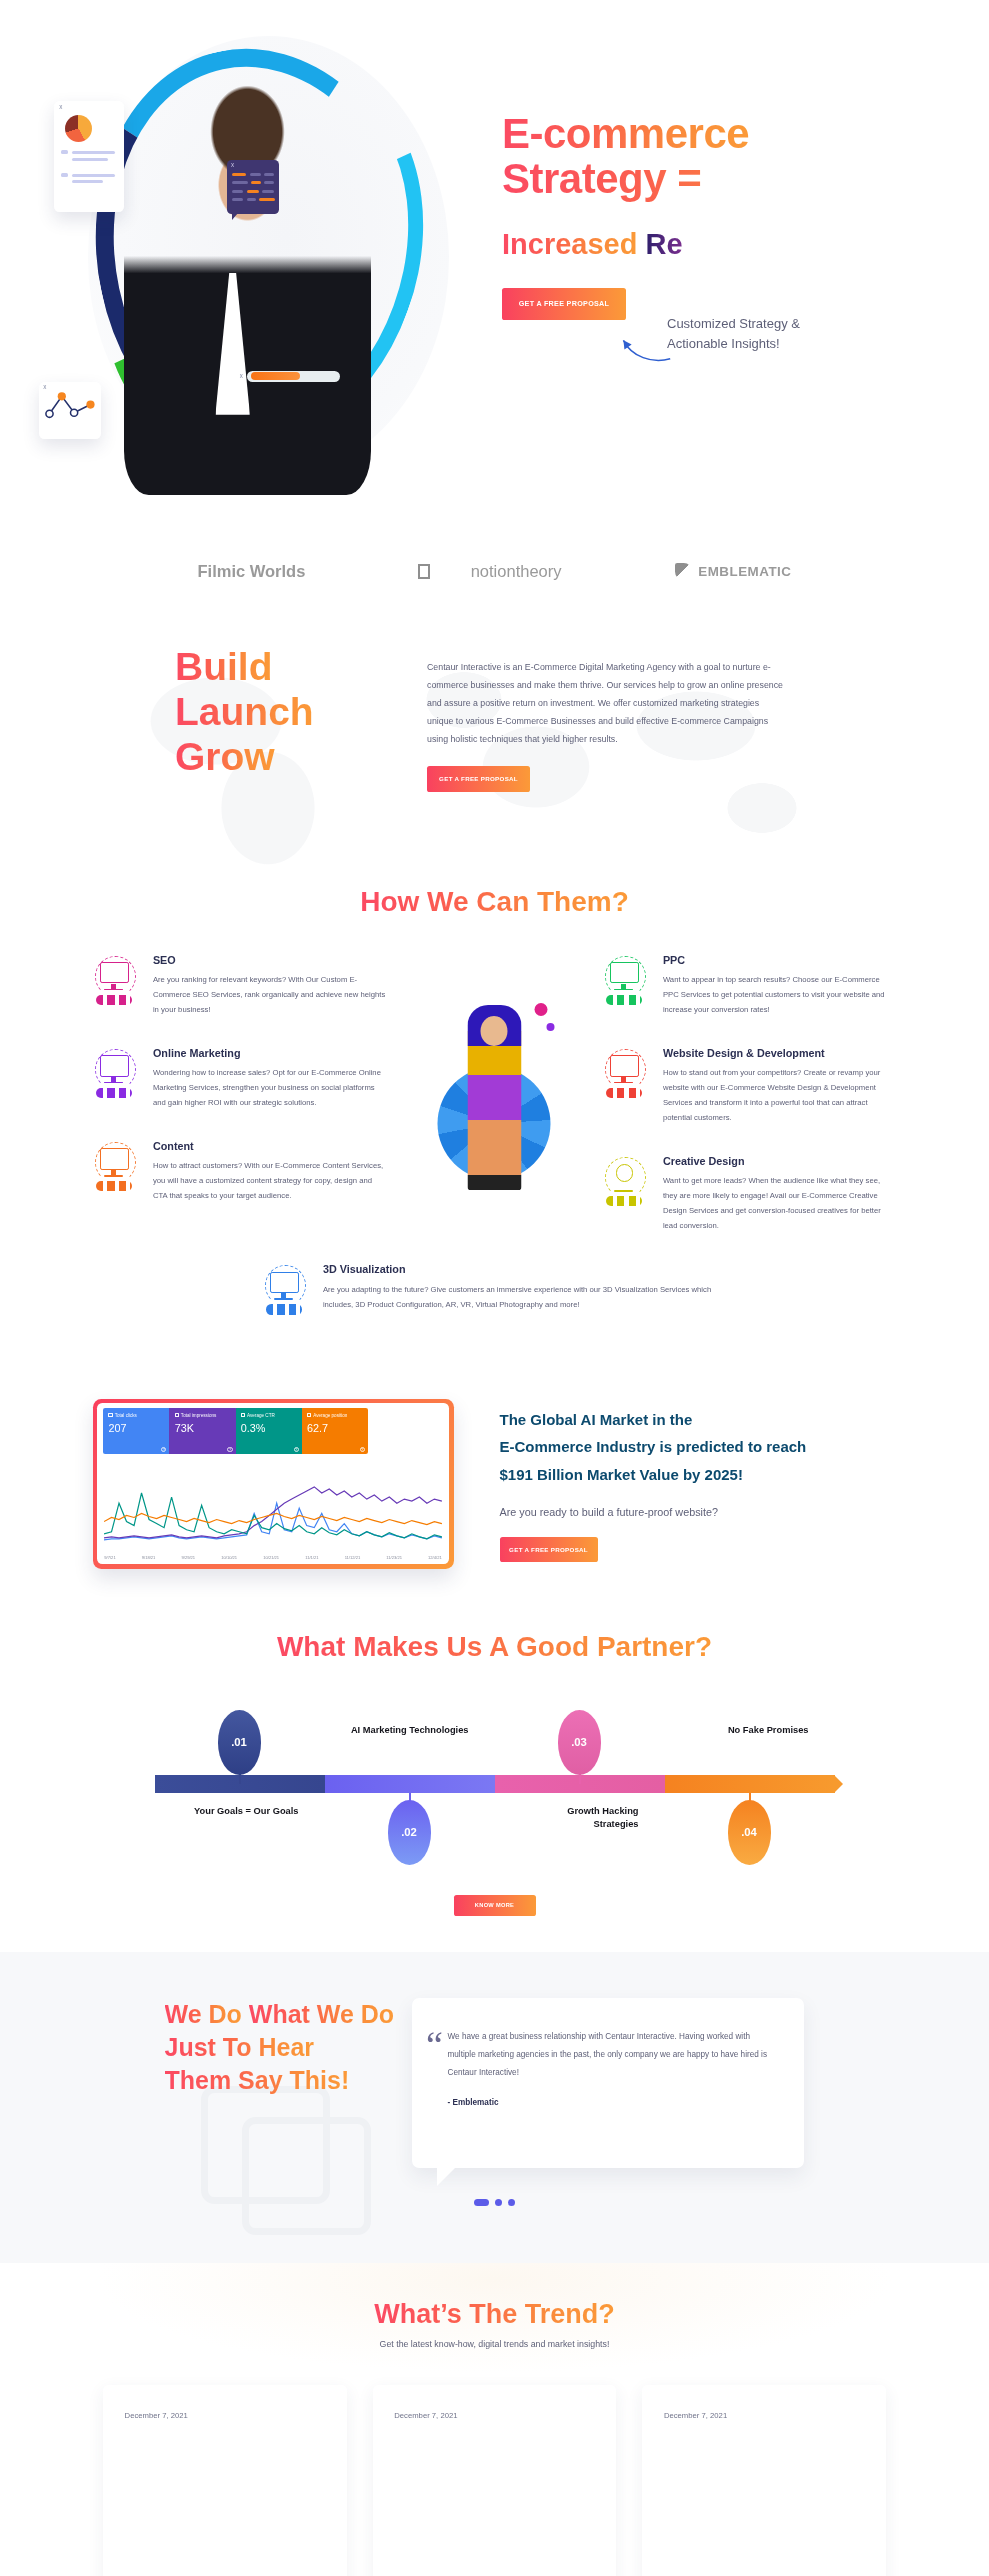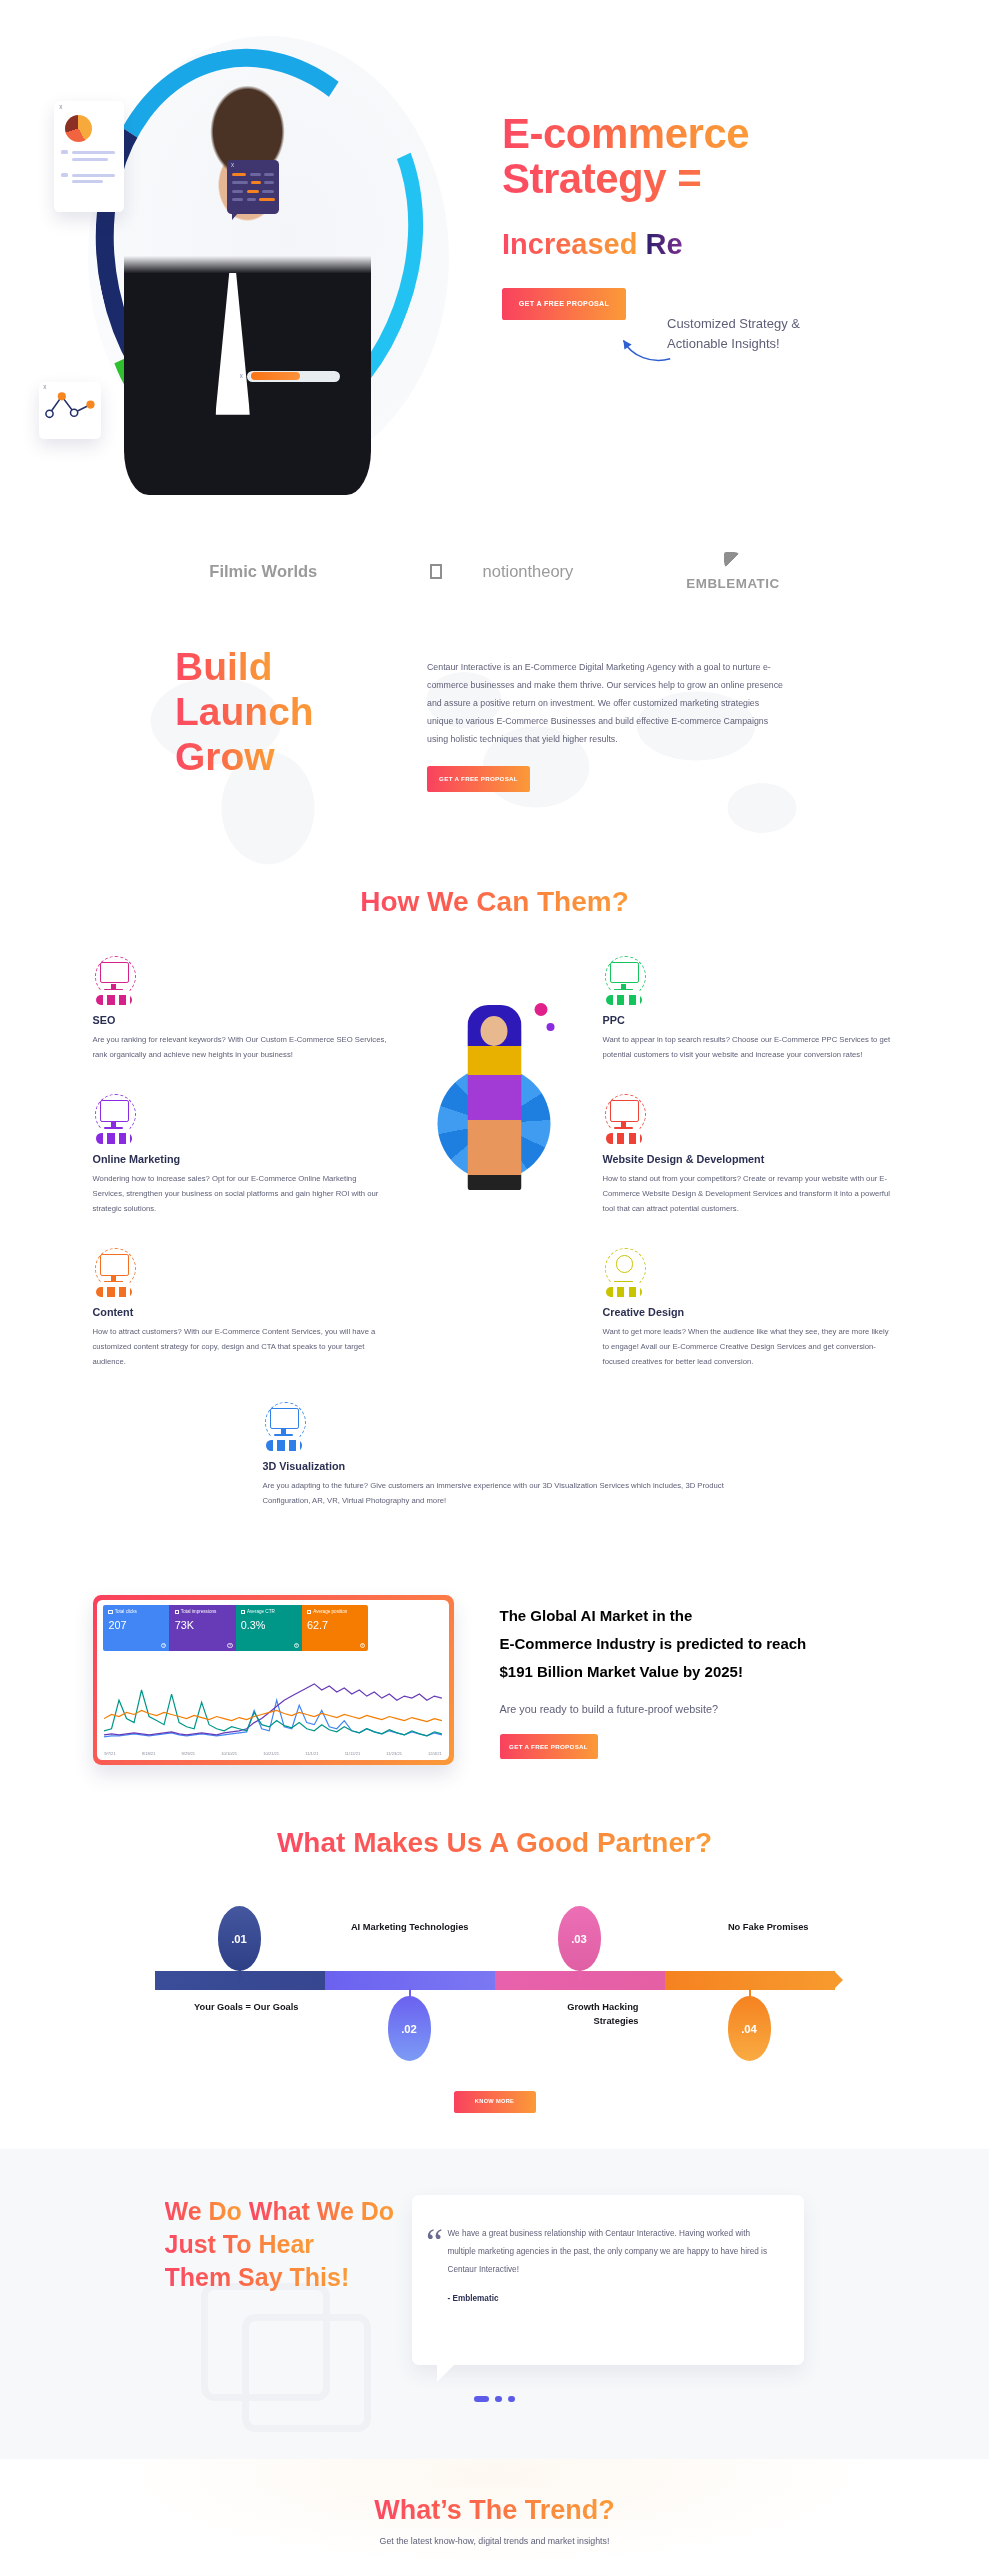--- a/index.html
+++ b/index.html
@@ -134,21 +134,21 @@
   .blg-body p{font-size:8.8px;line-height:2.05;color:#5d5f77;}
   .blg-cta{margin-top:17.5px;width:103px;height:26px;line-height:26px;font-size:6.2px;}
 
   
   .help{position:relative;padding:20.6px 0 31px;}
   .sec-title{font-size:28px;font-weight:bold;text-align:center;}
   .help-grid{
     position:relative;max-width:804px;margin:36px auto 0;
     display:grid;grid-template-columns:1fr 185px 1fr;gap:15.5px;
   }
-  .svc{display:flex;gap:13.4px;margin-bottom:30px;flex-direction:column;}
+  .svc{display:flex;gap:13.4px;margin-bottom:30px;}
   .svc-ico{flex:0 0 47px;height:47px;position:relative;}
   .svc-ico .scr{
     position:absolute;left:7.2px;top:8.2px;width:29px;height:21.6px;border:1.3px solid currentColor;border-radius:2.1px;
   }
   .svc-ico .stand{position:absolute;left:18.5px;top:30px;width:5.2px;height:5.2px;background:currentColor;}
   .svc-ico .base{position:absolute;left:11.3px;top:35px;width:19.6px;height:1.5px;background:currentColor;border-radius:1px;}
   .svc-ico .dash{position:absolute;left:3.1px;top:41px;width:36px;height:1.5px;
     background:repeating-linear-gradient(90deg,currentColor 0 7.2px,transparent 7.2px 11.3px);}
   .svc-ico .arc{position:absolute;left:2.1px;top:2.1px;width:41px;height:41px;border-radius:50%;
     border:1.3px dashed currentColor;border-bottom-color:transparent;opacity:.9;}
@@ -193,21 +193,21 @@
   .kpi{flex:1;padding:4.6px 5.2px;color:#fff;position:relative;}
   .kpi .lbl{font-size:4.6px;display:flex;gap:2.1px;align-items:center;opacity:.96;}
   .kpi .lbl .chk{width:4.1px;height:4.1px;border:0.5px solid #fff;border-radius:0.5px;display:inline-block;}
   .kpi .val{font-size:10.8px;margin-top:4.1px;}
   .kpi .q{position:absolute;right:3.1px;bottom:2.6px;width:5.2px;height:5.2px;border:0.5px solid rgba(255,255,255,.8);
     border-radius:50%;font-size:3.6px;line-height:4.6px;text-align:center;}
   .dash-chart{position:absolute;left:7.2px;right:7.2px;top:77px;height:64px;}
   .dash-axis{position:absolute;left:7.2px;right:7.2px;bottom:4.1px;display:flex;justify-content:space-between;
     font-size:4.1px;color:#8b8f9e;}
   .aimkt-copy{width:371px;padding-top:7.2px;}
-  .aimkt-copy h2{font-size:15px;line-height:1.85;color:#000000;font-weight:bold;}
+  .aimkt-copy h2{font-size:15px;line-height:1.85;color:#0c4a6e;font-weight:bold;}
   .aimkt-copy .q{font-size:10.8px;color:#5d5f77;margin-top:17.5px;}
   .aimkt-cta{margin-top:18.5px;width:98px;height:25px;line-height:25px;font-size:6.2px;}
 
   
   .partner{padding:31px 0 36px;}
   .tl-wrap{position:relative;max-width:680px;margin:41px auto 0;height:155px;}
   .tl-bar{position:absolute;left:0;top:71px;width:100%;height:18.5px;display:flex;}
   .tl-seg{flex:1;position:relative;height:18.5px;}
   .tl-seg .body{position:absolute;inset:0;}
   .tl-seg .tip{position:absolute;right:-8.8px;top:0;width:0;height:0;
@@ -335,21 +335,21 @@
   </section>
 
   <section class="clients">
     <div class="client-logo">
       <span>Filmic Worlds</span>
     </div>
     <div class="client-logo thin">
       <span class="logo-sq"></span>
       <span>notiontheory</span>
     </div>
-    <div class="client-logo" style="font-size:13.4px;letter-spacing:0.5px;flex-direction:column;">
+    <div class="client-logo" style="font-size:13.4px;letter-spacing:0.5px;">
       <span class="logo-wing"></span>
       <span>EMBLEMATIC</span>
     </div>
   </section>
 
   <section class="blg">
     <div class="worldmap"></div>
     <div class="blg-inner">
       <div class="blg-head">
         <div class="grad-text">Build</div>

